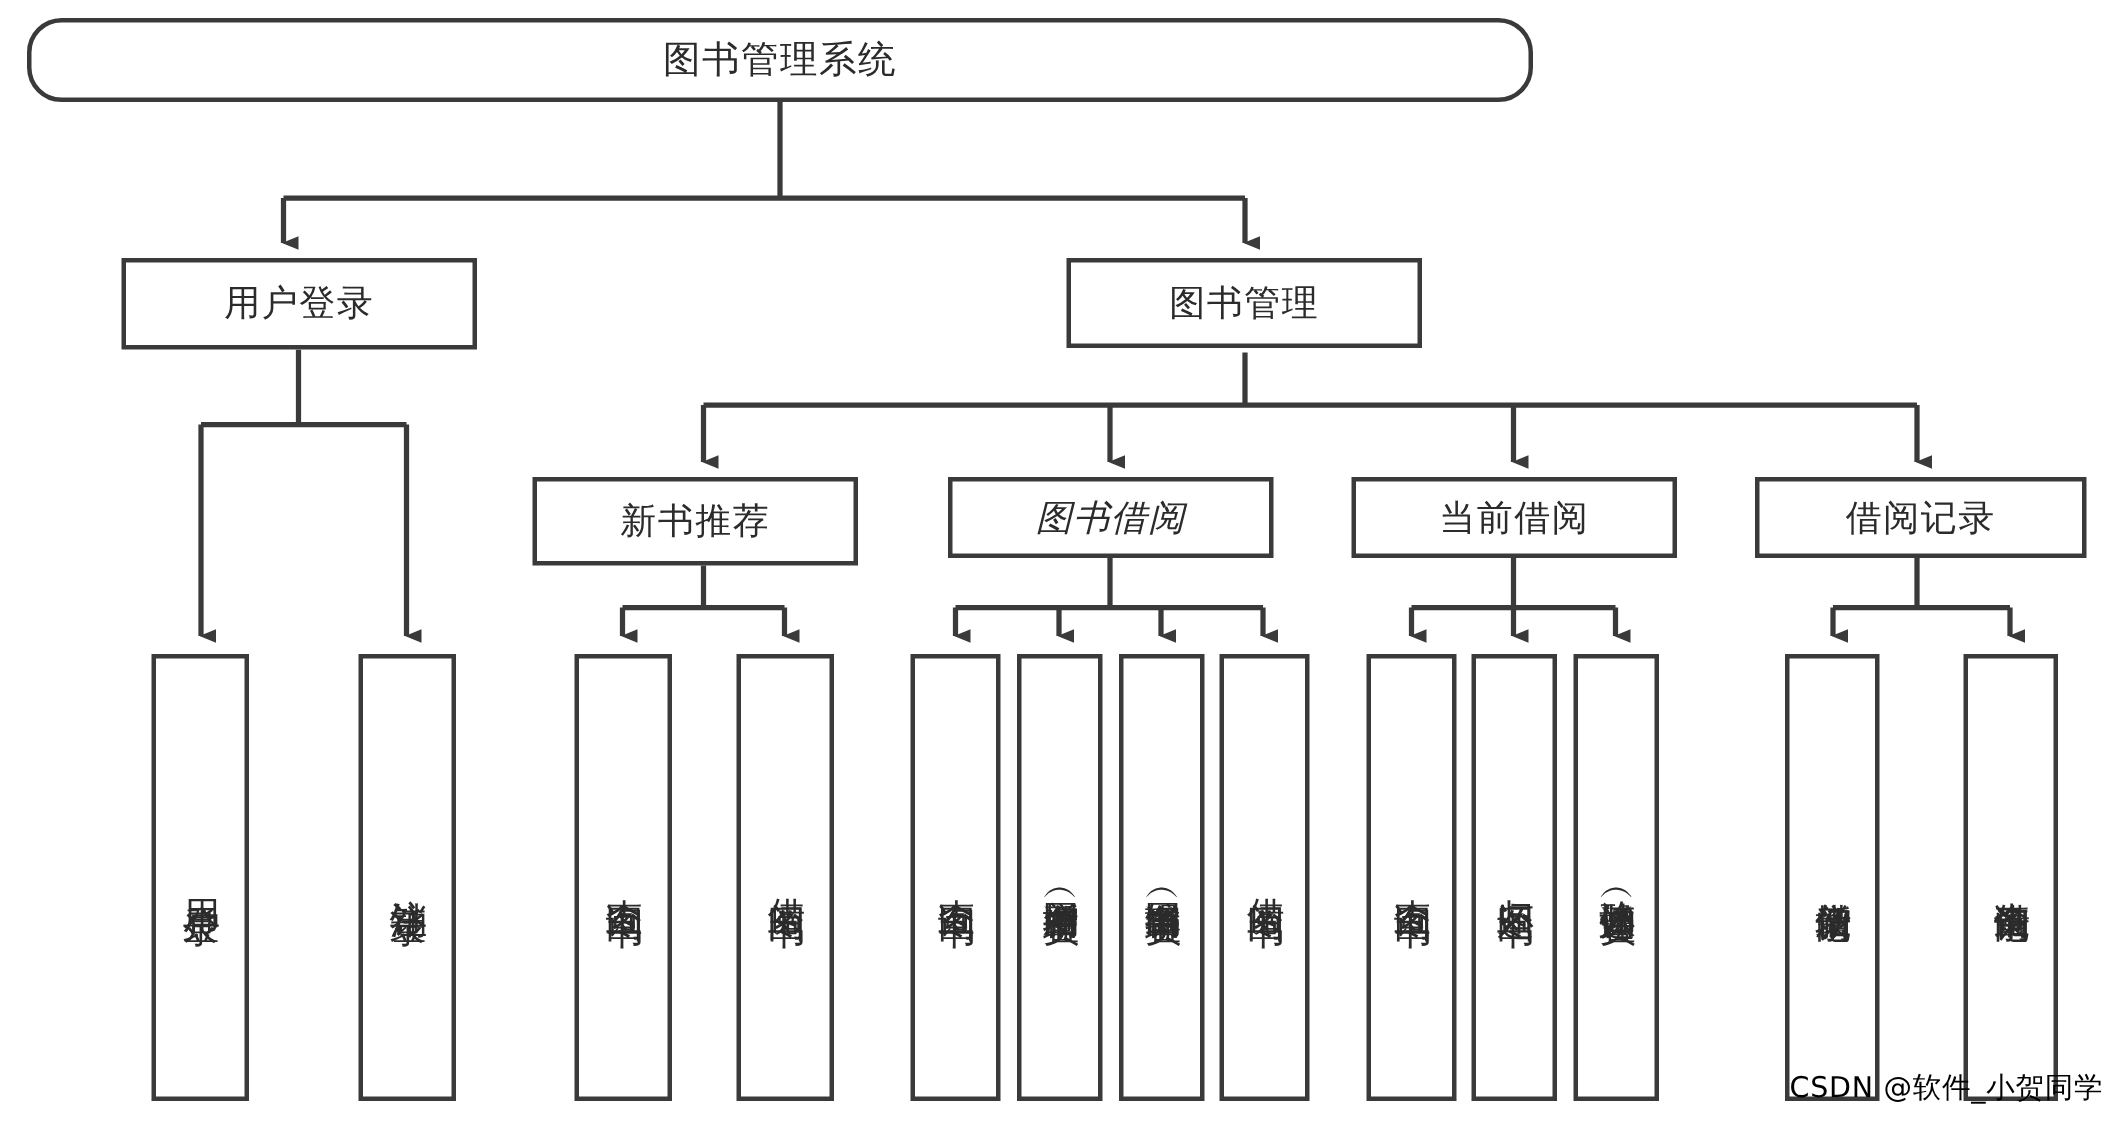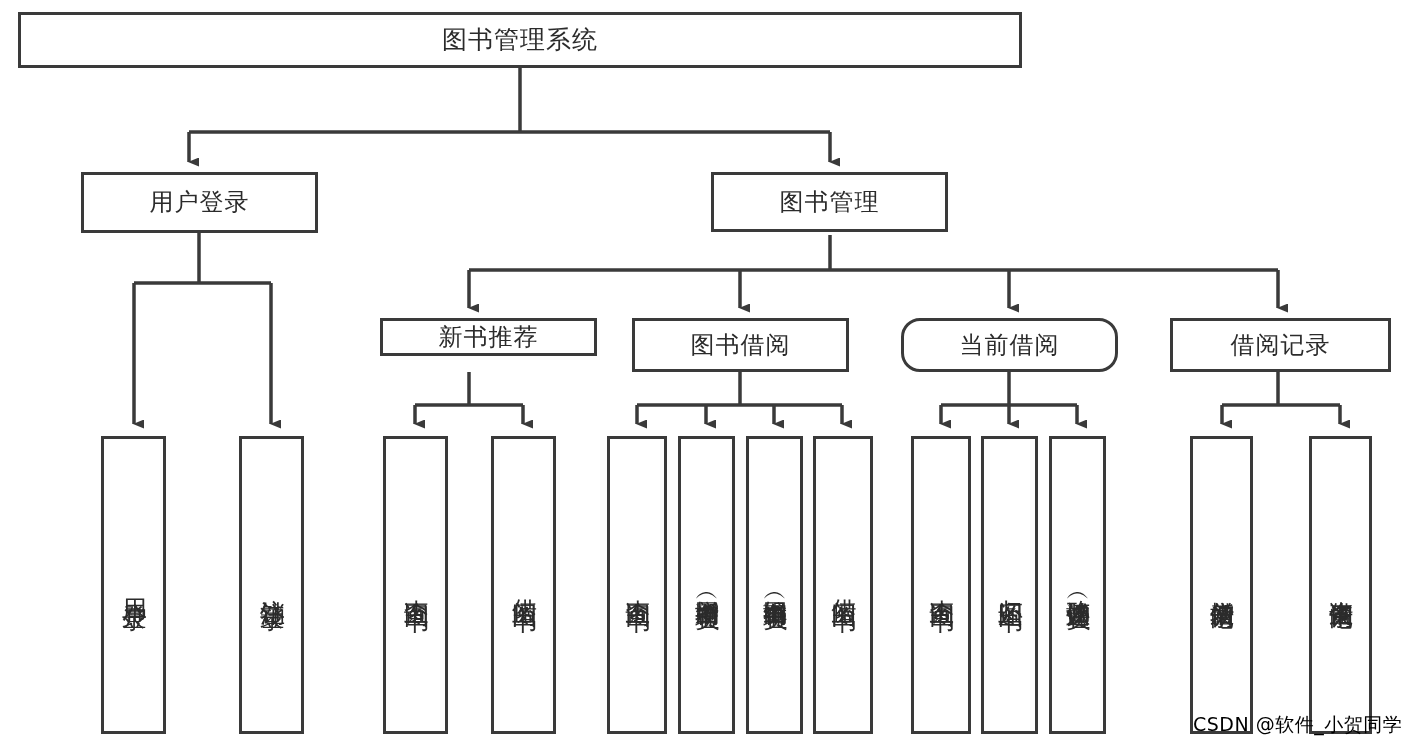--- a/index.html
+++ b/index.html
@@ -112,38 +112,38 @@
       <path d="M1009,405 L1009,424" marker-end="url(#arrowhead)"></path>
       <path d="M1077,405 L1077,424" marker-end="url(#arrowhead)"></path>
 
       <path d="M1278,372 L1278,405"></path>
       <path d="M1222,405 L1340,405"></path>
       <path d="M1222,405 L1222,424" marker-end="url(#arrowhead)"></path>
       <path d="M1340,405 L1340,424" marker-end="url(#arrowhead)"></path>
     </g>
   </svg>
 
-  <div class="node-box" id="root-node" style="left:18px; top:12px; width:1004px; height:56px;">
+  <div class="node-box" id="root-node" style="left:18px; top:12px; width:1004px; height:56px;border-radius:23px;">
     <span class="node-label-h">图书管理系统</span>
   </div>
 
   <div class="node-box" style="left:81px; top:172px; width:237px; height:61px;">
     <span class="node-label-h">用户登录</span>
   </div>
   <div class="node-box" style="left:711px; top:172px; width:237px; height:60px;">
     <span class="node-label-h">图书管理</span>
   </div>
 
-  <div class="node-box" style="left:380px; top:318px; width:217px; height:38px;justify-content:center;">
+  <div class="node-box" style="left:355px; top:318px; width:217px; height:59px;justify-content:center;">
     <span class="node-label-h">新书推荐</span>
   </div>
-  <div class="node-box" style="left:632px; top:318px; width:217px; height:54px;">
+  <div class="node-box" style="left:632px; top:318px; width:217px; height:54px;font-style:italic;">
     <span class="node-label-h">图书借阅</span>
   </div>
-  <div class="node-box" style="left:901px; top:318px; width:217px; height:54px;border-radius:19px;">
+  <div class="node-box" style="left:901px; top:318px; width:217px; height:54px;">
     <span class="node-label-h">当前借阅</span>
   </div>
   <div class="node-box" style="left:1170px; top:318px; width:221px; height:54px;">
     <span class="node-label-h">借阅记录</span>
   </div>
 
   <div class="node-box" style="left:101px; top:436px; width:65px; height:298px;">
     <span class="node-label-v">用户登录</span>
   </div>
   <div class="node-box" style="left:239px; top:436px; width:65px; height:298px;">

